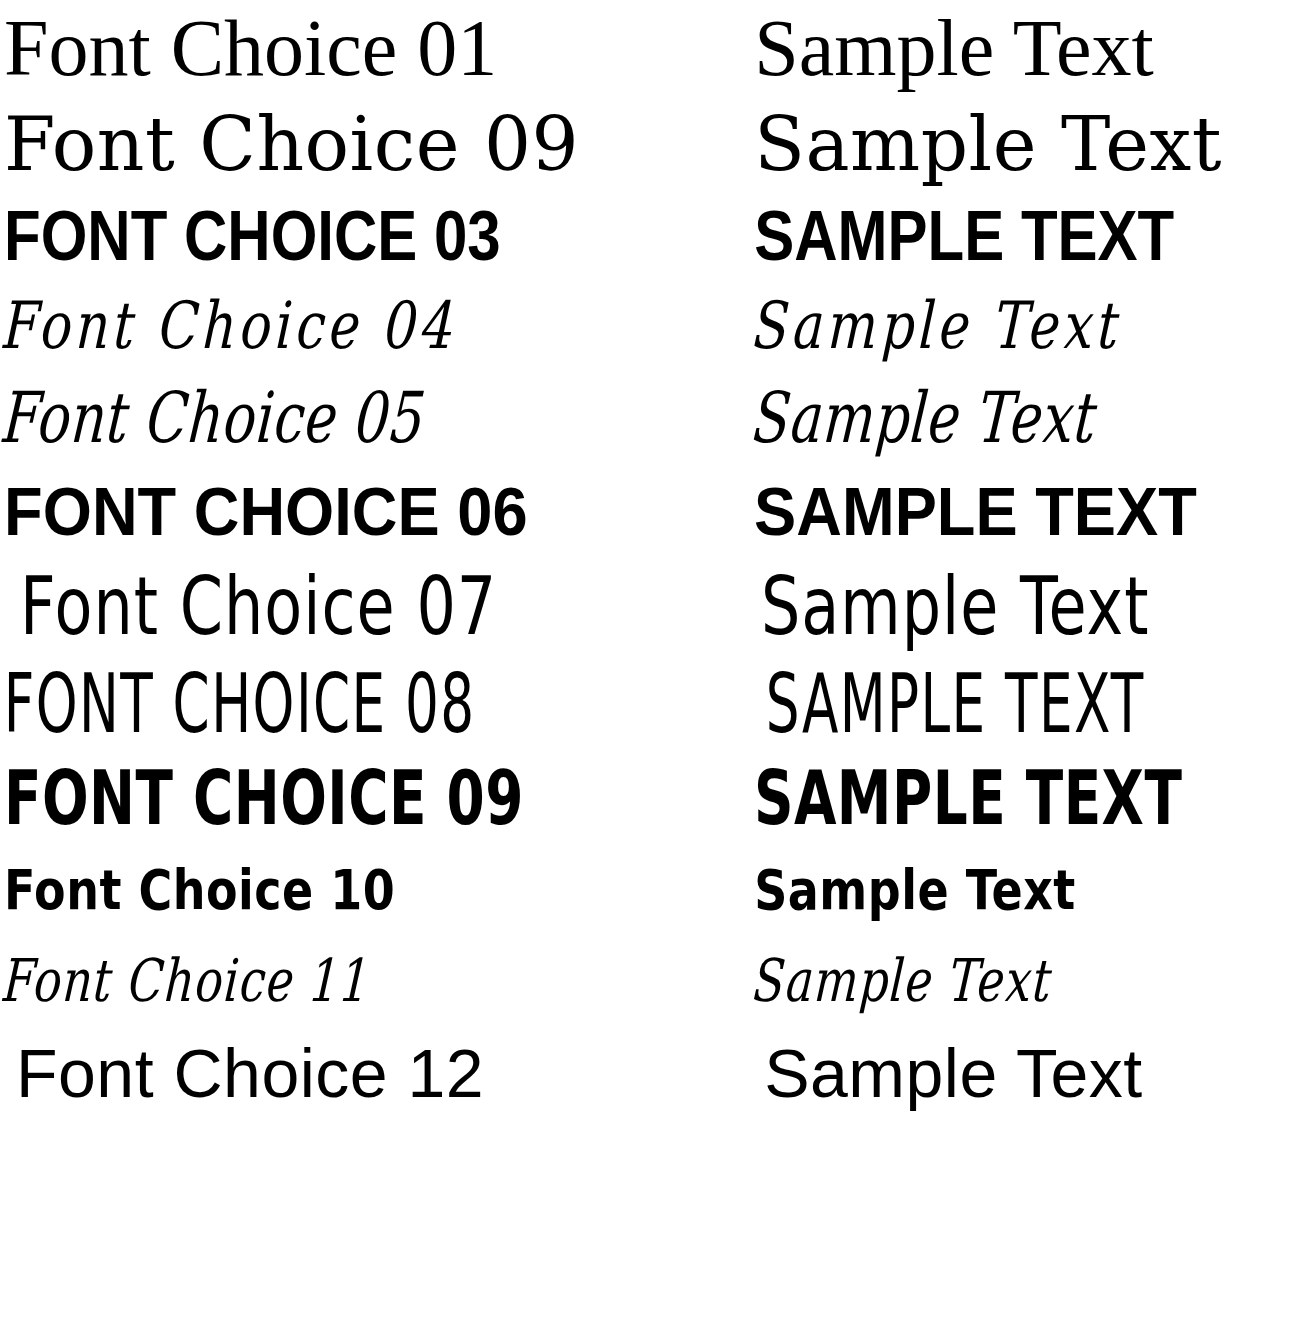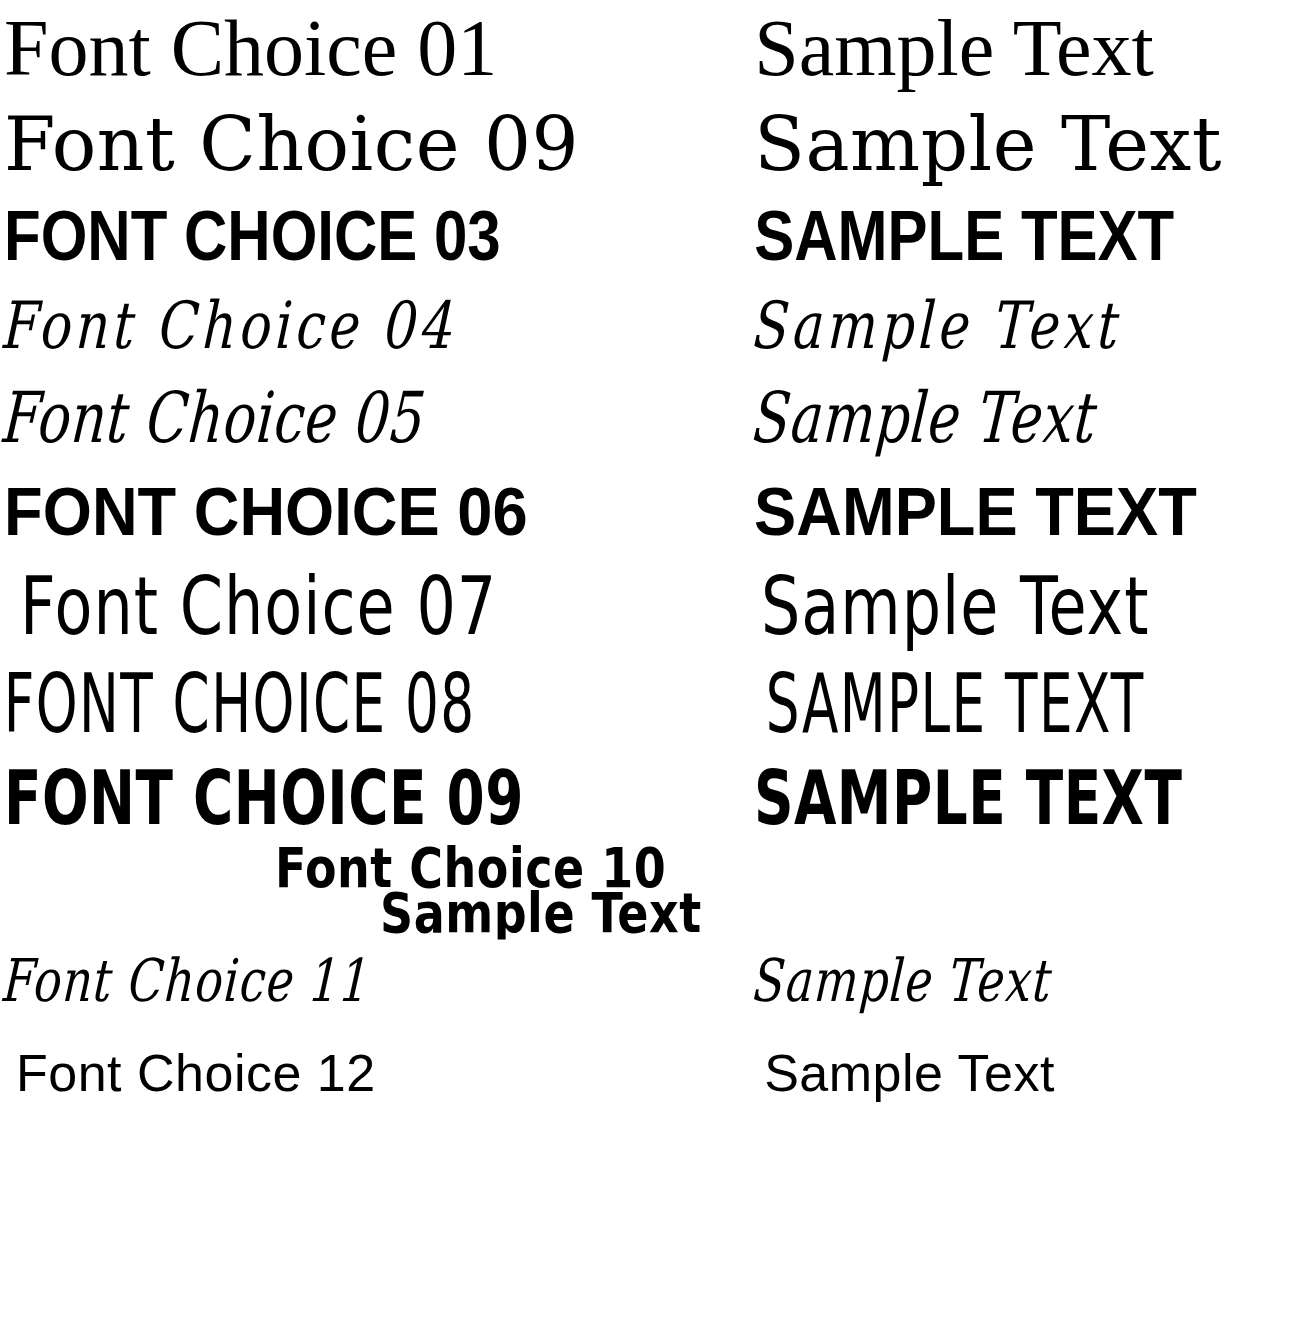--- a/index.html
+++ b/index.html
@@ -77,30 +77,30 @@
 
   
   .r08 { height: 96px; gap: 28px; }
   .r08 .cell { font-family: "DejaVu Sans", sans-serif; font-weight: 400; font-size: 56px; text-transform: uppercase; letter-spacing: 1.5px; transform: scaleY(1.45) scaleX(0.95); transform-origin: left center; }
 
   
   .r09 { height: 94px; justify-content: flex-end; }
   .r09 .cell { font-family: "DejaVu Sans", sans-serif; font-weight: 700; font-size: 56px; text-transform: uppercase; letter-spacing: 0.5px; transform: scaleY(1.32) scaleX(0.98); transform-origin: left center; }
 
   
-  .r10 { height: 90px; flex-direction: column; }
+  .r10 { height: 90px; }
   .r10 .cell { font-family: "DejaVu Sans", sans-serif; font-weight: 700; font-size: 46px; letter-spacing: 0.5px; transform: scaleY(1.2); transform-origin: left center; }
 
   
   .r11 { height: 92px; }
   .r11 .cell { font-family: "DejaVu Serif", serif; font-weight: 400; font-style: italic; font-size: 46px; letter-spacing: 1px; transform: scaleY(1.28) skewX(-5deg); transform-origin: left center; }
 
   
   .r12 { height: 92px; }
-  .r12 .cell { font-family: "Liberation Sans", sans-serif; font-weight: 400; font-size: 52px; letter-spacing: 0.5px; padding-left: 16px; }
+  .r12 .cell { font-family: "Liberation Sans", sans-serif; font-weight: 400; font-size: 68px; letter-spacing: 0.5px; padding-left: 16px; }
 </style>
 </head>
 <body>
 
 <div class="sheet">
 
   <div class="row r01">
     <div class="cell cell-left">Font Choice 01</div>
     <div class="cell cell-right">Sample Text</div>
   </div>

